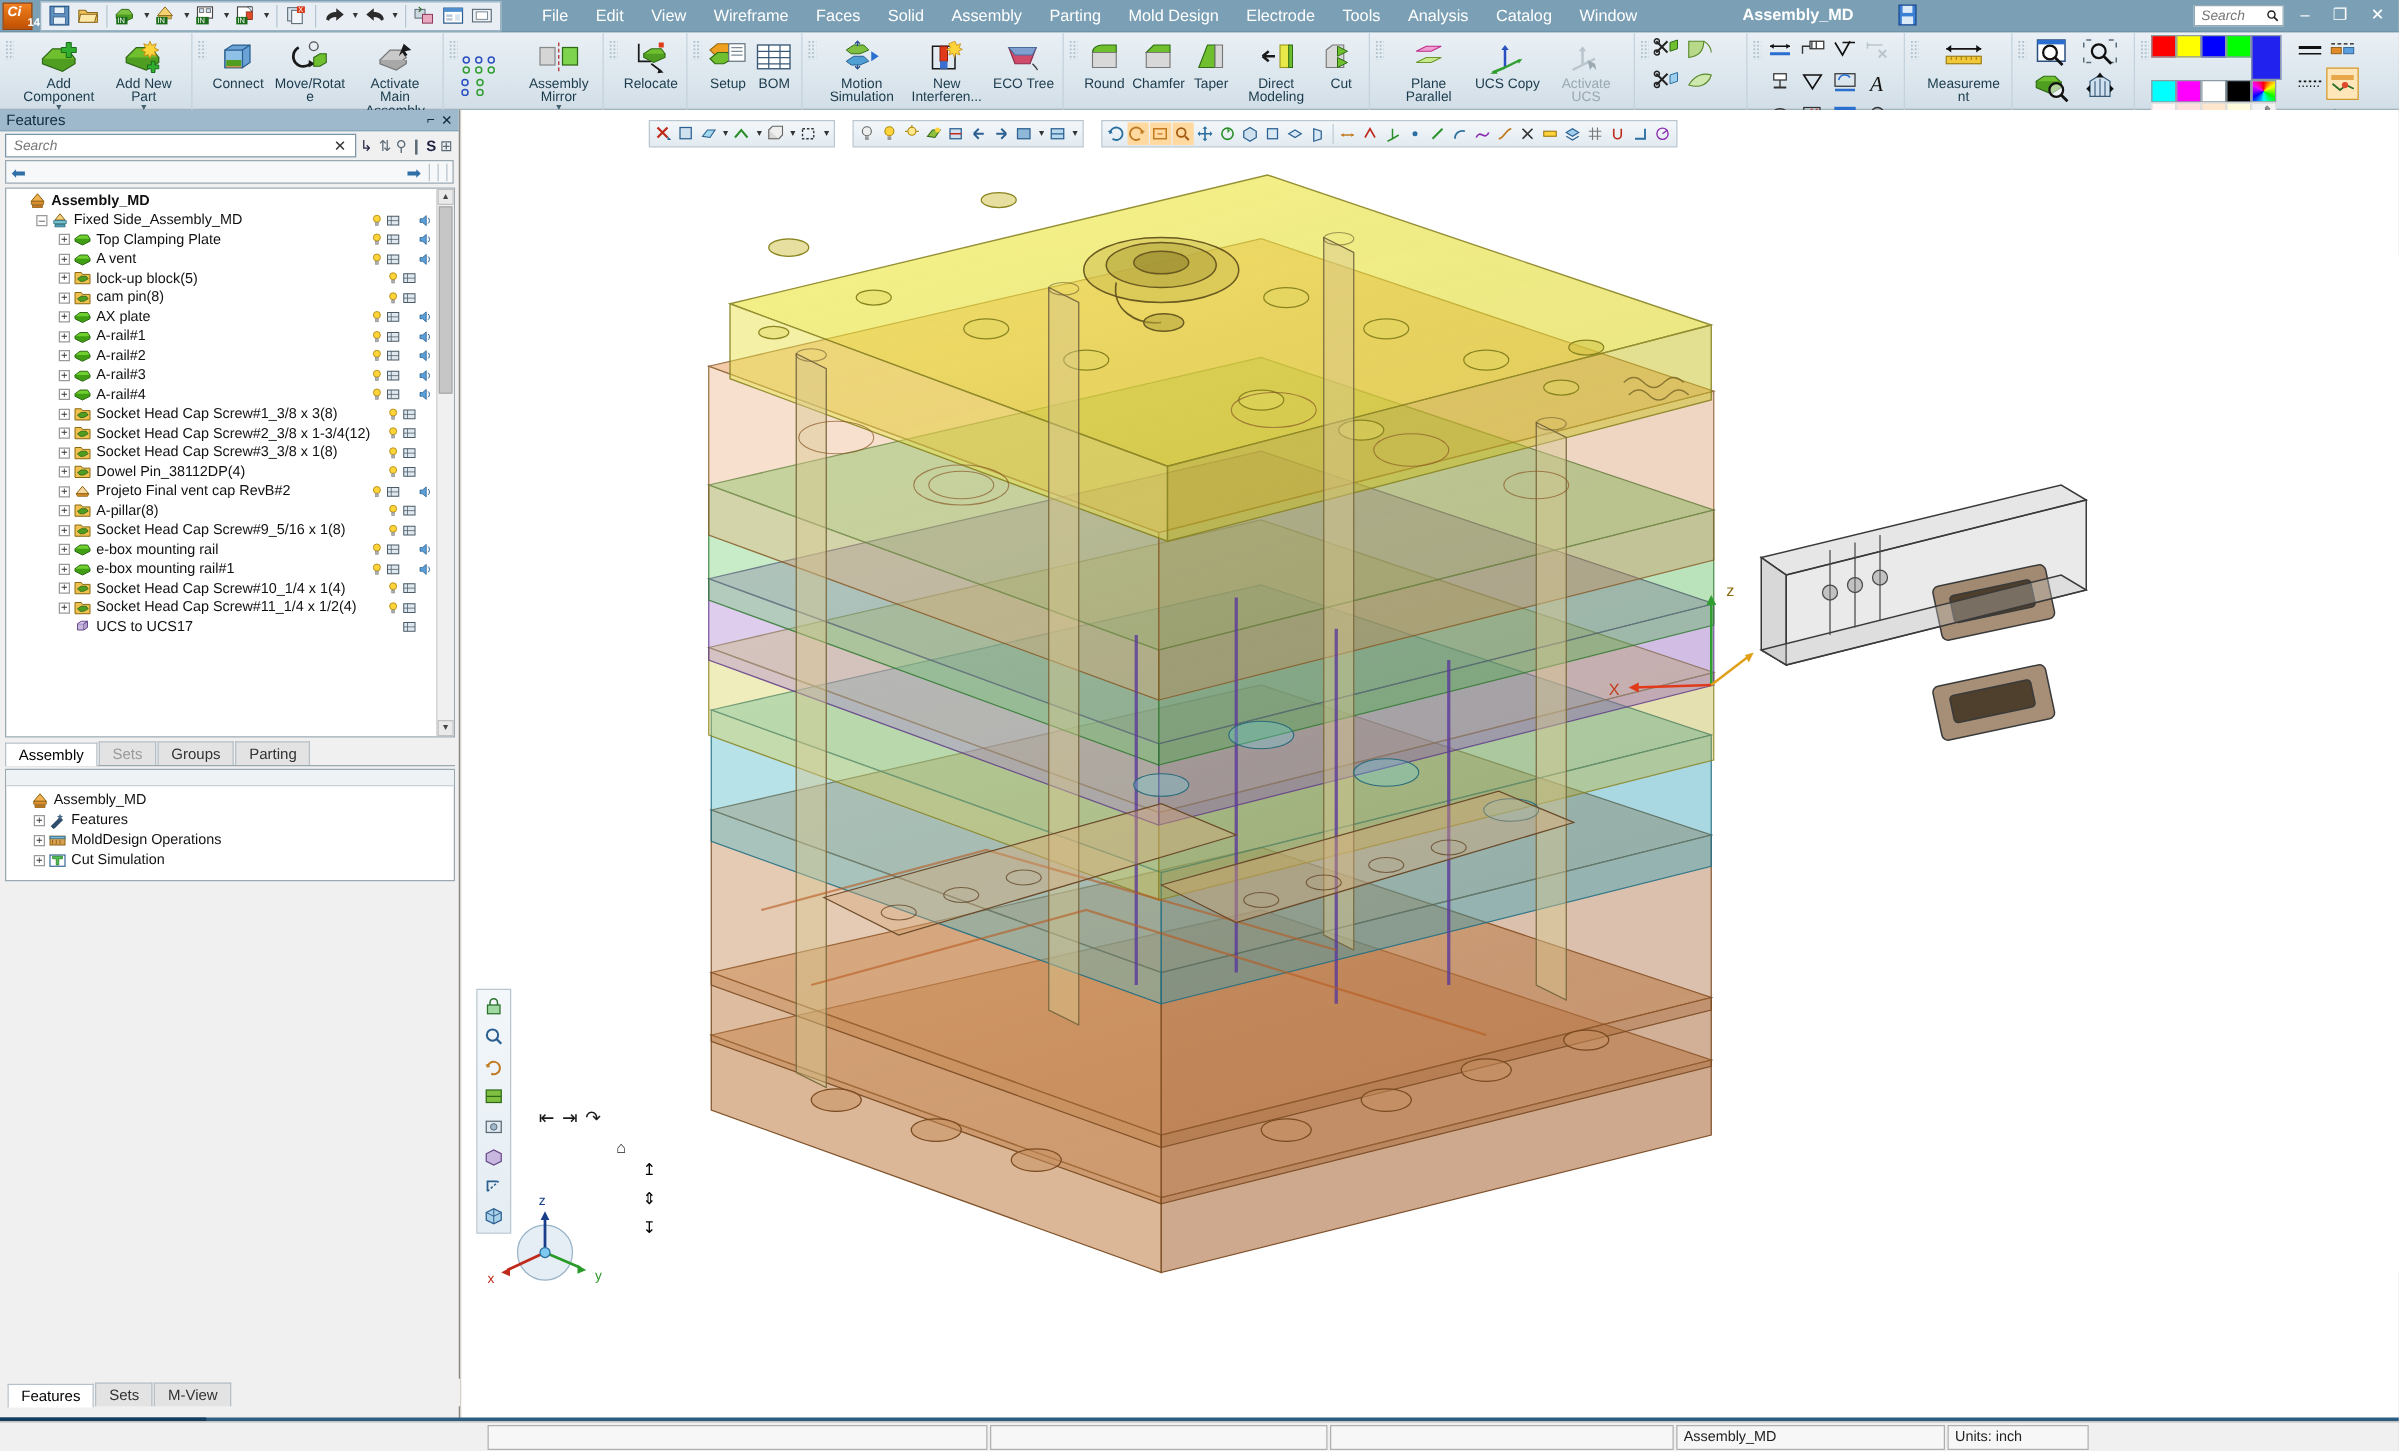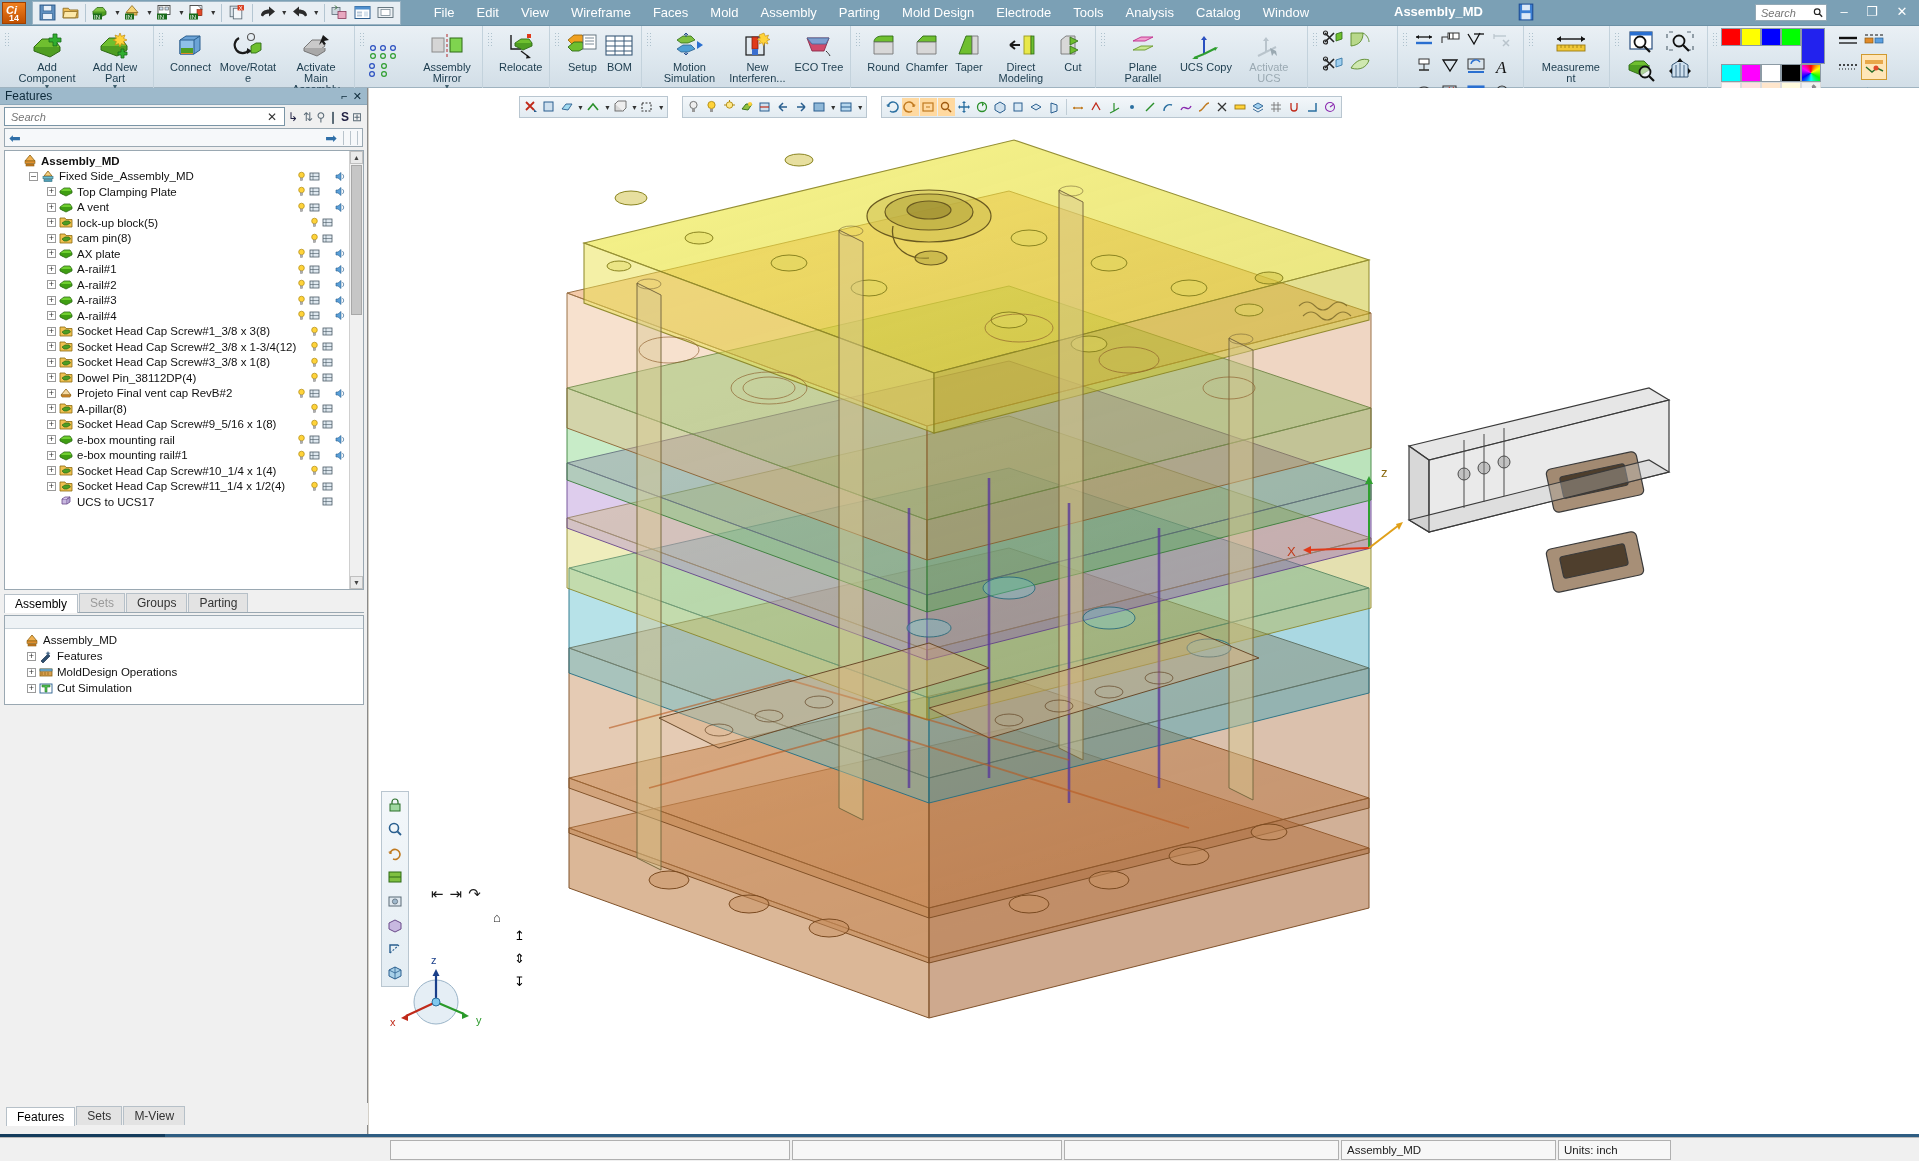--- a/index.html
+++ b/index.html
@@ -20,21 +20,21 @@
   }
   #applogo {
     width: 24px; height: 22px; margin-left: 2px;
     background: linear-gradient(180deg,#f08020,#c05000);
     border: 1px solid #a04000;
     color: #fff; font-weight: bold; font-size: 11px;
     display: flex; align-items: flex-start; justify-content: flex-start;
     position: relative; flex: none;
   }
   #applogo .ci { position:absolute; left:3px; top:1px; font-style: italic; }
-  #applogo .ver { position:absolute; left:6px; top:10px; font-size:9px; }
+  #applogo .ver { position:absolute; left:19px; top:10px; font-size:9px; }
   .qat {
     display: flex; align-items: center; height: 24px;
     background: #e8eef3; border: 1px solid #9bb4c4;
     margin-left: 6px; padding: 0 3px; gap: 1px;
   }
   .qbtn {
     width: 22px; height: 21px; display: flex; align-items: center; justify-content: center;
     position: relative;
   }
   .qsep { width: 1px; height: 18px; background: #b4c6d2; margin: 0 3px; }
@@ -327,21 +327,21 @@
         </svg>
     </div>
   </div>
 
   <div id="menubar">
     <div class="mi">File</div>
     <div class="mi">Edit</div>
     <div class="mi">View</div>
     <div class="mi">Wireframe</div>
     <div class="mi">Faces</div>
-    <div class="mi">Mold</div>
+    <div class="mi">Solid</div>
     <div class="mi">Assembly</div>
     <div class="mi">Parting</div>
     <div class="mi">Mold Design</div>
     <div class="mi">Electrode</div>
     <div class="mi">Tools</div>
     <div class="mi">Analysis</div>
     <div class="mi">Catalog</div>
     <div class="mi">Window</div>
   </div>
 

